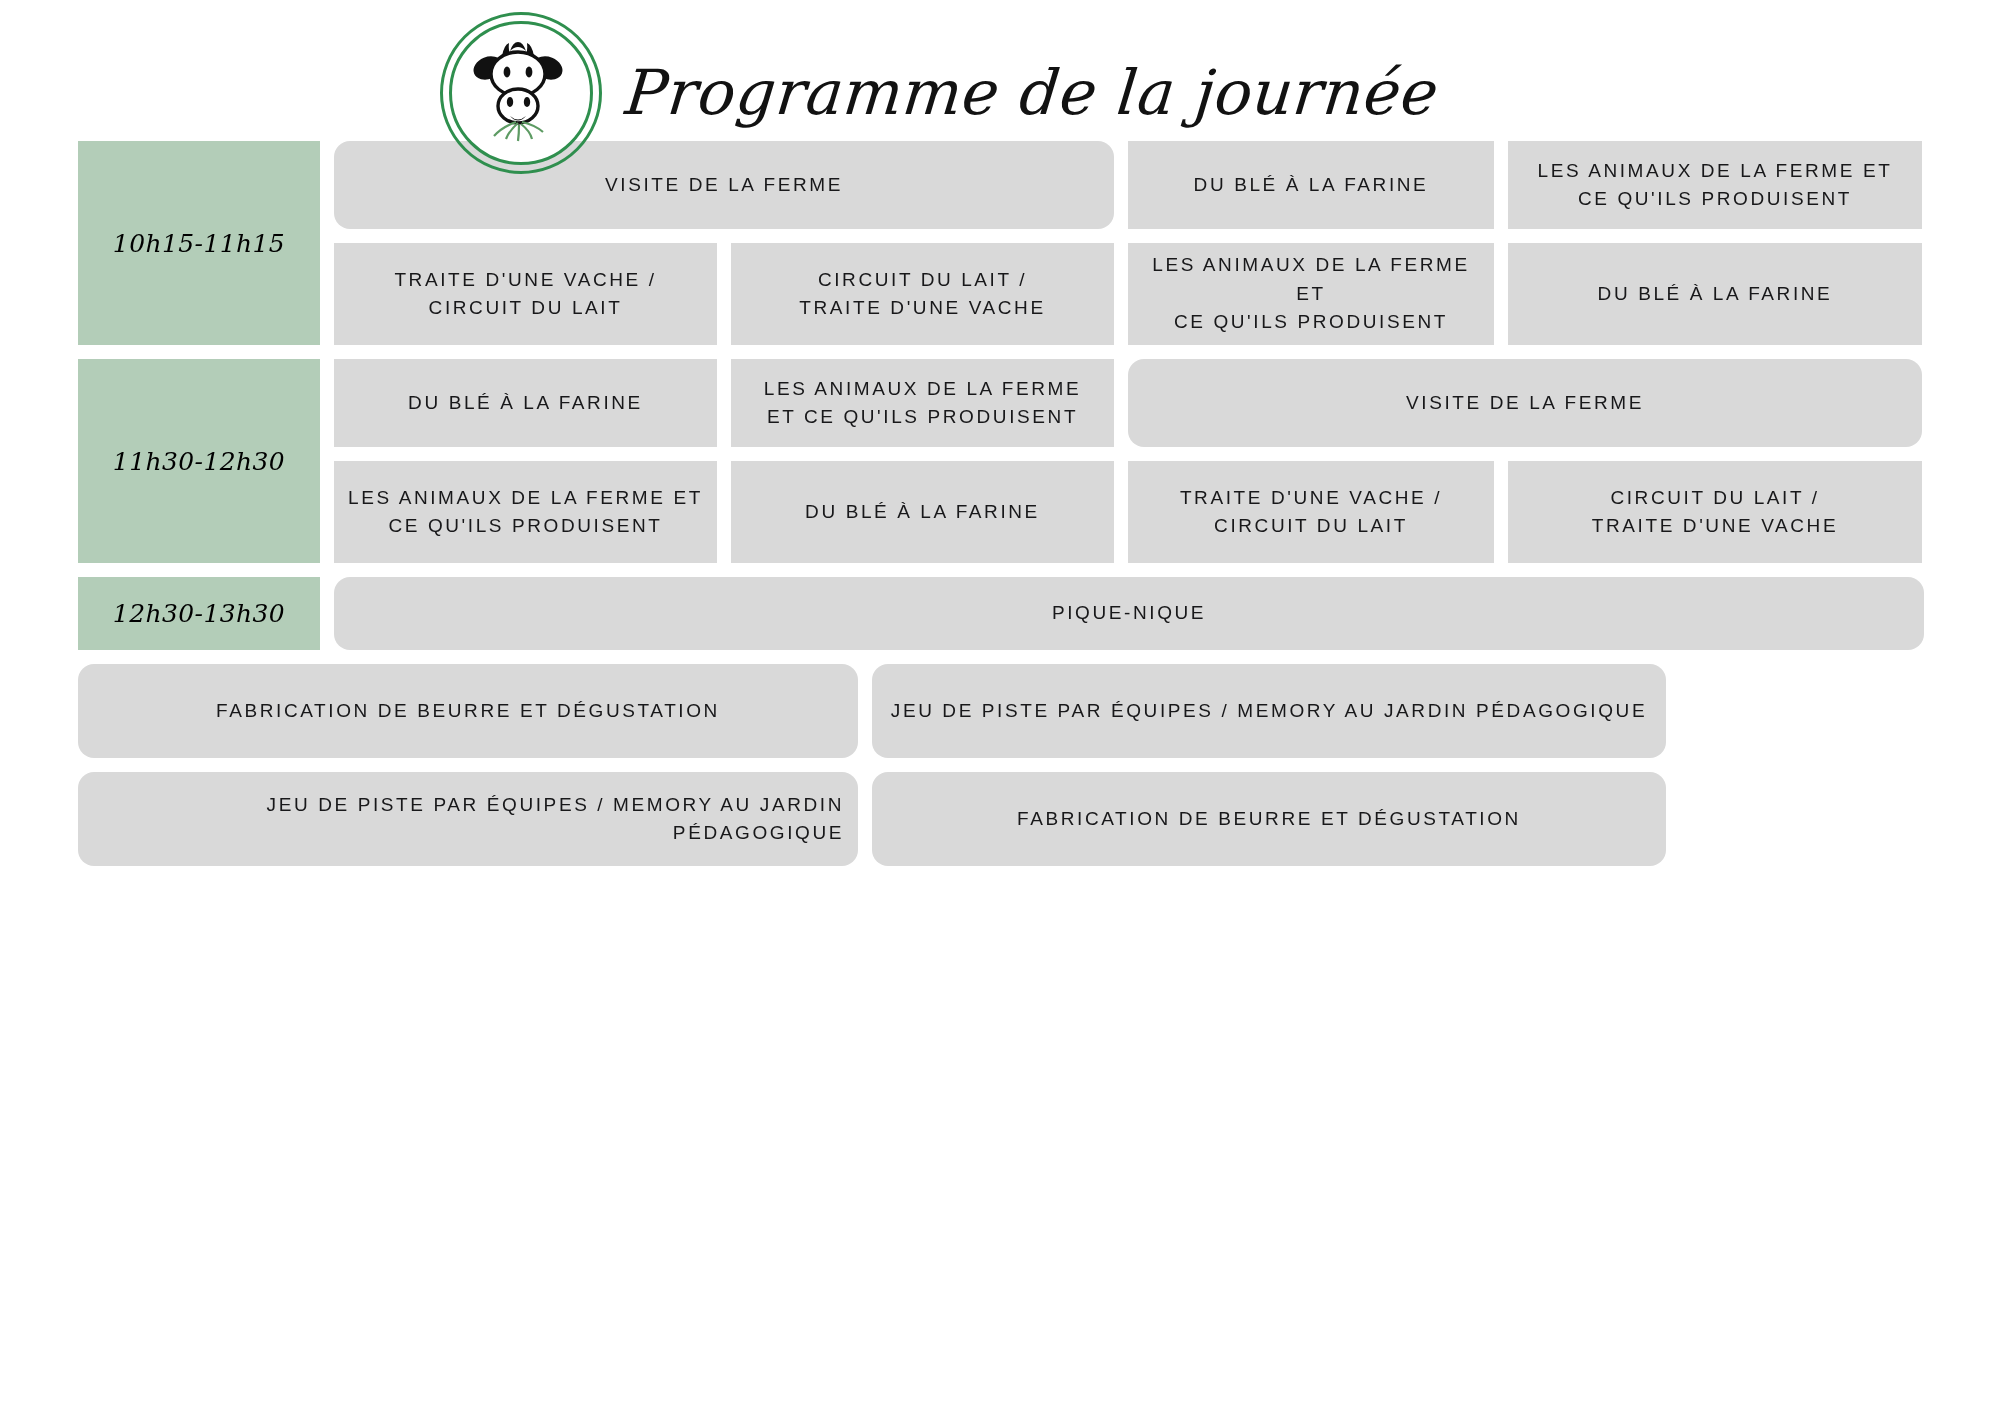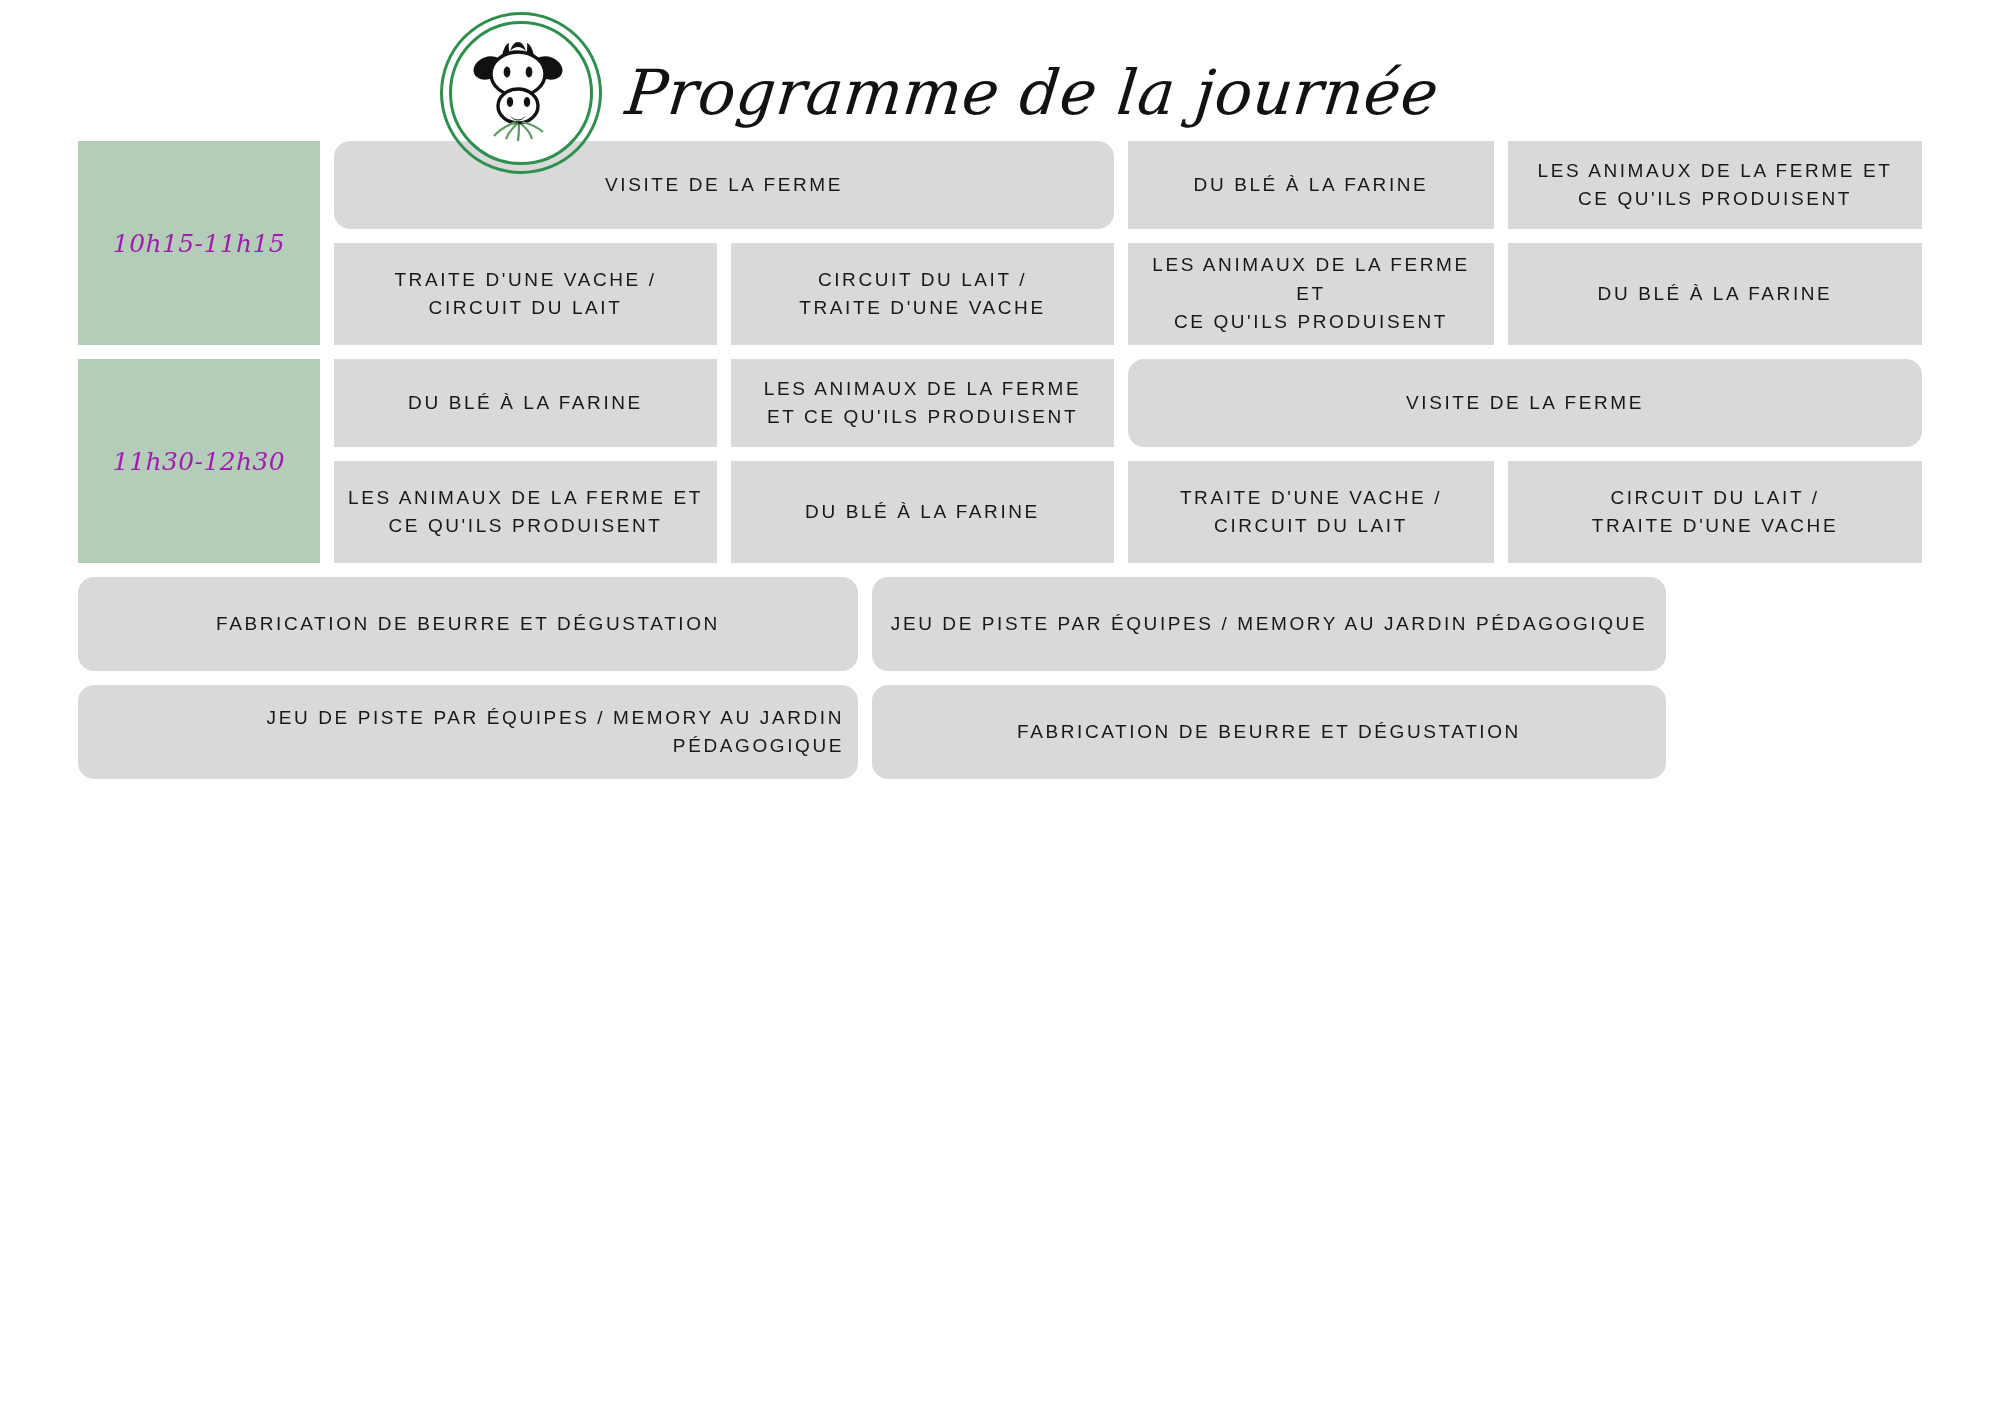--- a/index.html
+++ b/index.html
@@ -122,21 +122,21 @@
 
   .timecell {
     flex: 0 0 242px;
     background: #b3cdb8;
     display: flex;
     align-items: center;
     justify-content: center;
     font-family: "DejaVu Serif", serif;
     font-style: italic;
     font-size: 25px;
-    color: #a21caf;
+    color: #000000;
     letter-spacing: 0.4px;
     box-sizing: border-box;
     white-space: nowrap;
   }
 
   .group {
     display: flex;
     flex-direction: column;
     gap: 14px;
   }
@@ -318,20 +318,30 @@
           <div class="cell w-wide h-102">
             <div>
               <span>CIRCUIT DU LAIT /</span>
               <span>TRAITE D'UNE VACHE</span>
             </div>
           </div>
         </div>
       </div>
     </div>
 
+    <div class="brow">
+      <div class="timecell">12h30-13h30</div>
+      <div class="group full">
+        <div class="subrow">
+          <div class="cell w-full h-73">
+            <span>PIQUE-NIQUE</span>
+          </div>
+        </div>
+      </div>
+    </div>
 
 
     <div class="brow">
 
       <div class="group g1">
         <div class="subrow">
           <div class="cell w-full h-94">
             <span>FABRICATION DE BEURRE ET DÉGUSTATION</span>
           </div>
         </div>

